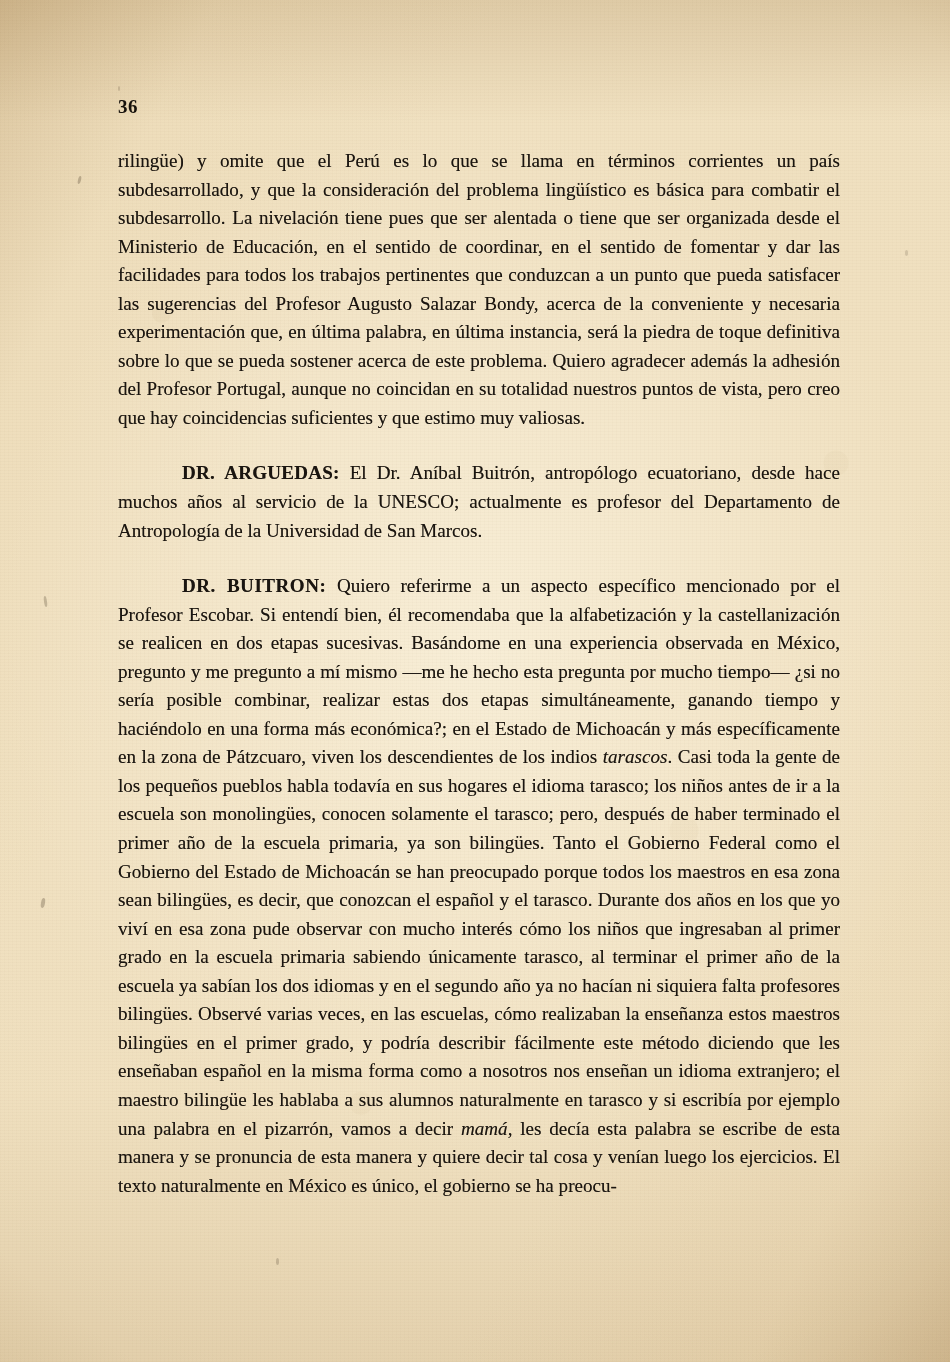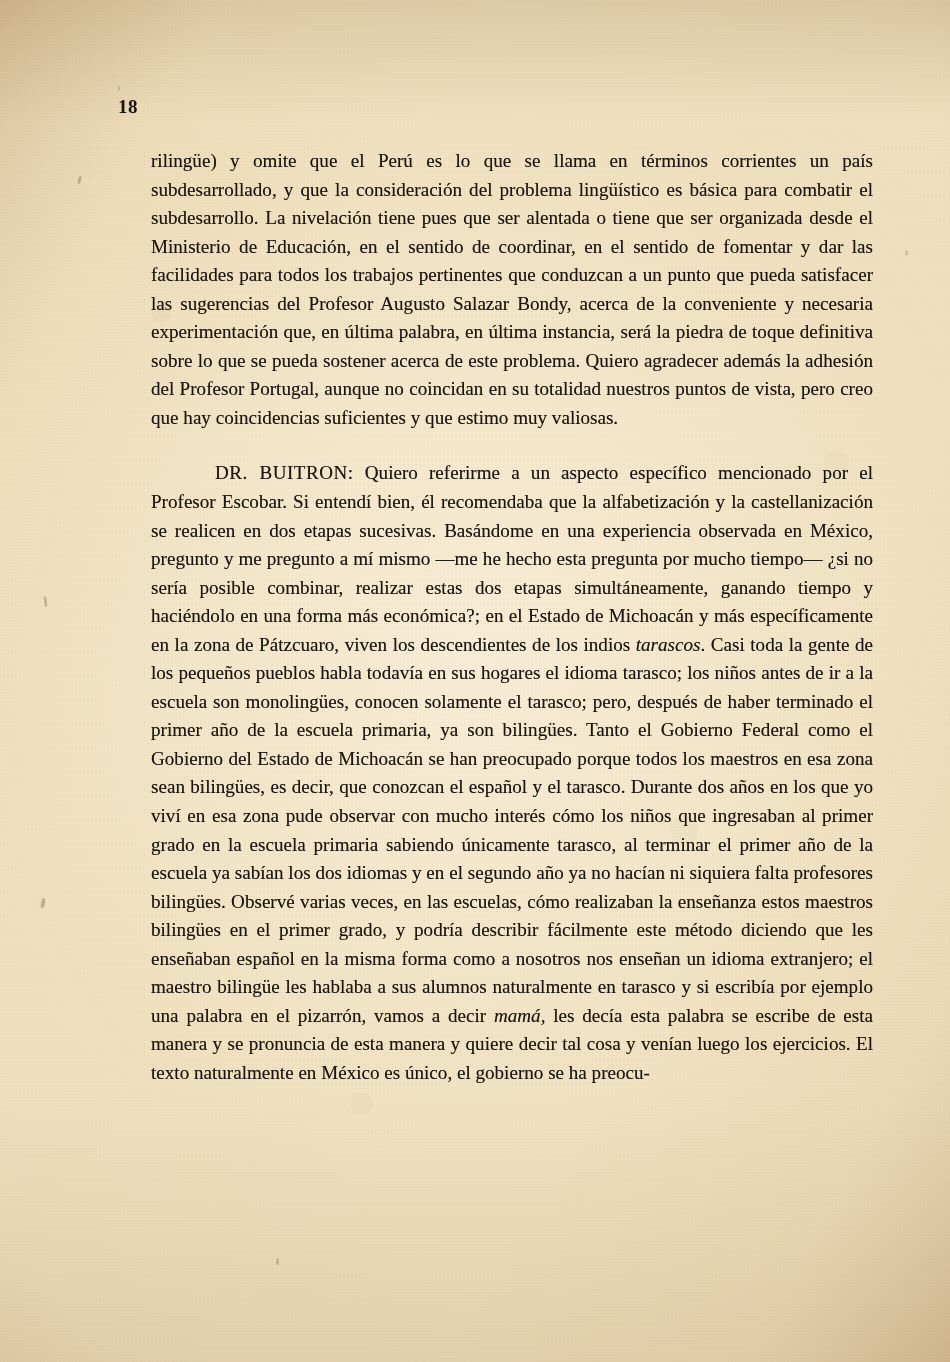--- a/index.html
+++ b/index.html
@@ -85,21 +85,20 @@
     font-weight: 700;
     letter-spacing: 0.4px;
     color: #17120c;
   }
 
   .textblock {
     position: absolute;
     left: 118px;
     top: 147px;
     width: 722px;
-    margin-left: 33px;
   }
 
   p {
     margin: 0;
     text-align: justify;
     text-justify: inter-word;
     font-size: 19.1px;
     line-height: 28.55px;
     color: #1a1510;
     text-rendering: optimizeLegibility;
@@ -110,21 +109,21 @@
   p + p { margin-top: 27px; }
 
   p.indent { text-indent: 64px; }
 
   .speaker {
     font-weight: 700;
     letter-spacing: 0.2px;
   }
 
   .speaker-strong {
-    font-weight: 400;
+    font-weight: 700;
     letter-spacing: 0.5px;
   }
 
   em { }
 
   
 </style>
 </head>
 <body>
 
@@ -132,27 +131,30 @@
 
   <div class="grain"></div>
 
   <span class="speck s1"></span>
   <span class="speck s2"></span>
   <span class="speck s3"></span>
   <span class="speck s4"></span>
   <span class="speck s5"></span>
   <span class="speck s6"></span>
 
-  <div class="folio">18</div>
+  <div class="folio">36</div>
 
   <div class="textblock">
 
     <p>
       <span>rilingüe) y omite que el Perú es lo que se llama en términos corrientes un país subdesarrollado, y que la consideración del problema lingüístico es básica para combatir el subdesarrollo. La nivelación tiene pues que ser alentada o tiene que ser organizada desde el Ministerio de Educación, en el sentido de coordinar, en el sentido de fomentar y dar las facilidades para todos los trabajos pertinentes que conduzcan a un punto que pueda satisfacer las sugerencias del Profesor Augusto Salazar Bondy, acerca de la conveniente y necesaria experimentación que, en última palabra, en última instancia, será la piedra de toque definitiva sobre lo que se pueda sostener acerca de este problema. Quiero agradecer además la adhesión del Profesor Portugal, aunque no coincidan en su totalidad nuestros puntos de vista, pero creo que hay coincidencias suficientes y que estimo muy valiosas.</span>
     </p>
 
+    <p class="indent">
+      <span class="speaker">DR. ARGUEDAS:</span><span> El Dr. Aníbal Buitrón, antropólogo ecuatoriano, desde hace muchos años al servicio de la UNESCO; actualmente es profesor del Departamento de Antropología de la Universidad de San Marcos.</span>
+    </p>
 
     <p class="indent">
       <span class="speaker-strong">DR. BUITRON:</span><span>  Quiero referirme a un aspecto específico mencionado por el Profesor Escobar.  Si entendí bien, él recomendaba que la alfabetización y la castellanización se realicen en dos etapas sucesivas. Basándome en una experiencia observada en México, pregunto y me pregunto a mí mismo —me he hecho esta pregunta por mucho tiempo— ¿si no sería posible combinar, realizar estas dos etapas simultáneamente, ganando tiempo y haciéndolo en una forma más económica?; en el Estado de Michoacán y más específicamente en la zona de Pátzcuaro, viven los descendientes de los indios </span><em>tarascos</em><span>. Casi toda la gente de los pequeños pueblos habla todavía en sus hogares el idioma tarasco; los niños antes de ir a la escuela son monolingües, conocen solamente el tarasco; pero, después de haber terminado el primer año de la escuela primaria, ya son bilingües. Tanto el Gobierno Federal como el Gobierno del Estado de Michoacán se han preocupado porque todos los maestros en esa zona sean bilingües, es decir, que conozcan el español y el tarasco. Durante dos años en los que yo viví en esa zona pude observar con mucho interés cómo los niños que ingresaban al primer grado en la escuela primaria sabiendo únicamente tarasco, al terminar el primer año de la escuela ya sabían los dos idiomas y en el segundo año ya no hacían ni siquiera falta profesores bilingües. Observé varias veces, en las escuelas, cómo realizaban la enseñanza estos maestros bilingües en el primer grado, y podría describir fácilmente este método diciendo que les enseñaban español en la misma forma como a nosotros nos enseñan un idioma extranjero; el maestro bilingüe les hablaba a sus alumnos naturalmente en tarasco y si escribía por ejemplo una palabra en el pizarrón, vamos a decir </span><em>mamá,</em><span> les decía esta palabra se escribe de esta manera y se pronuncia de esta manera y quiere decir tal cosa y venían luego los ejercicios.  El texto naturalmente en México es único, el gobierno se ha preocu-</span>
     </p>
 
   </div>
 </div>
 
 </body></html>

